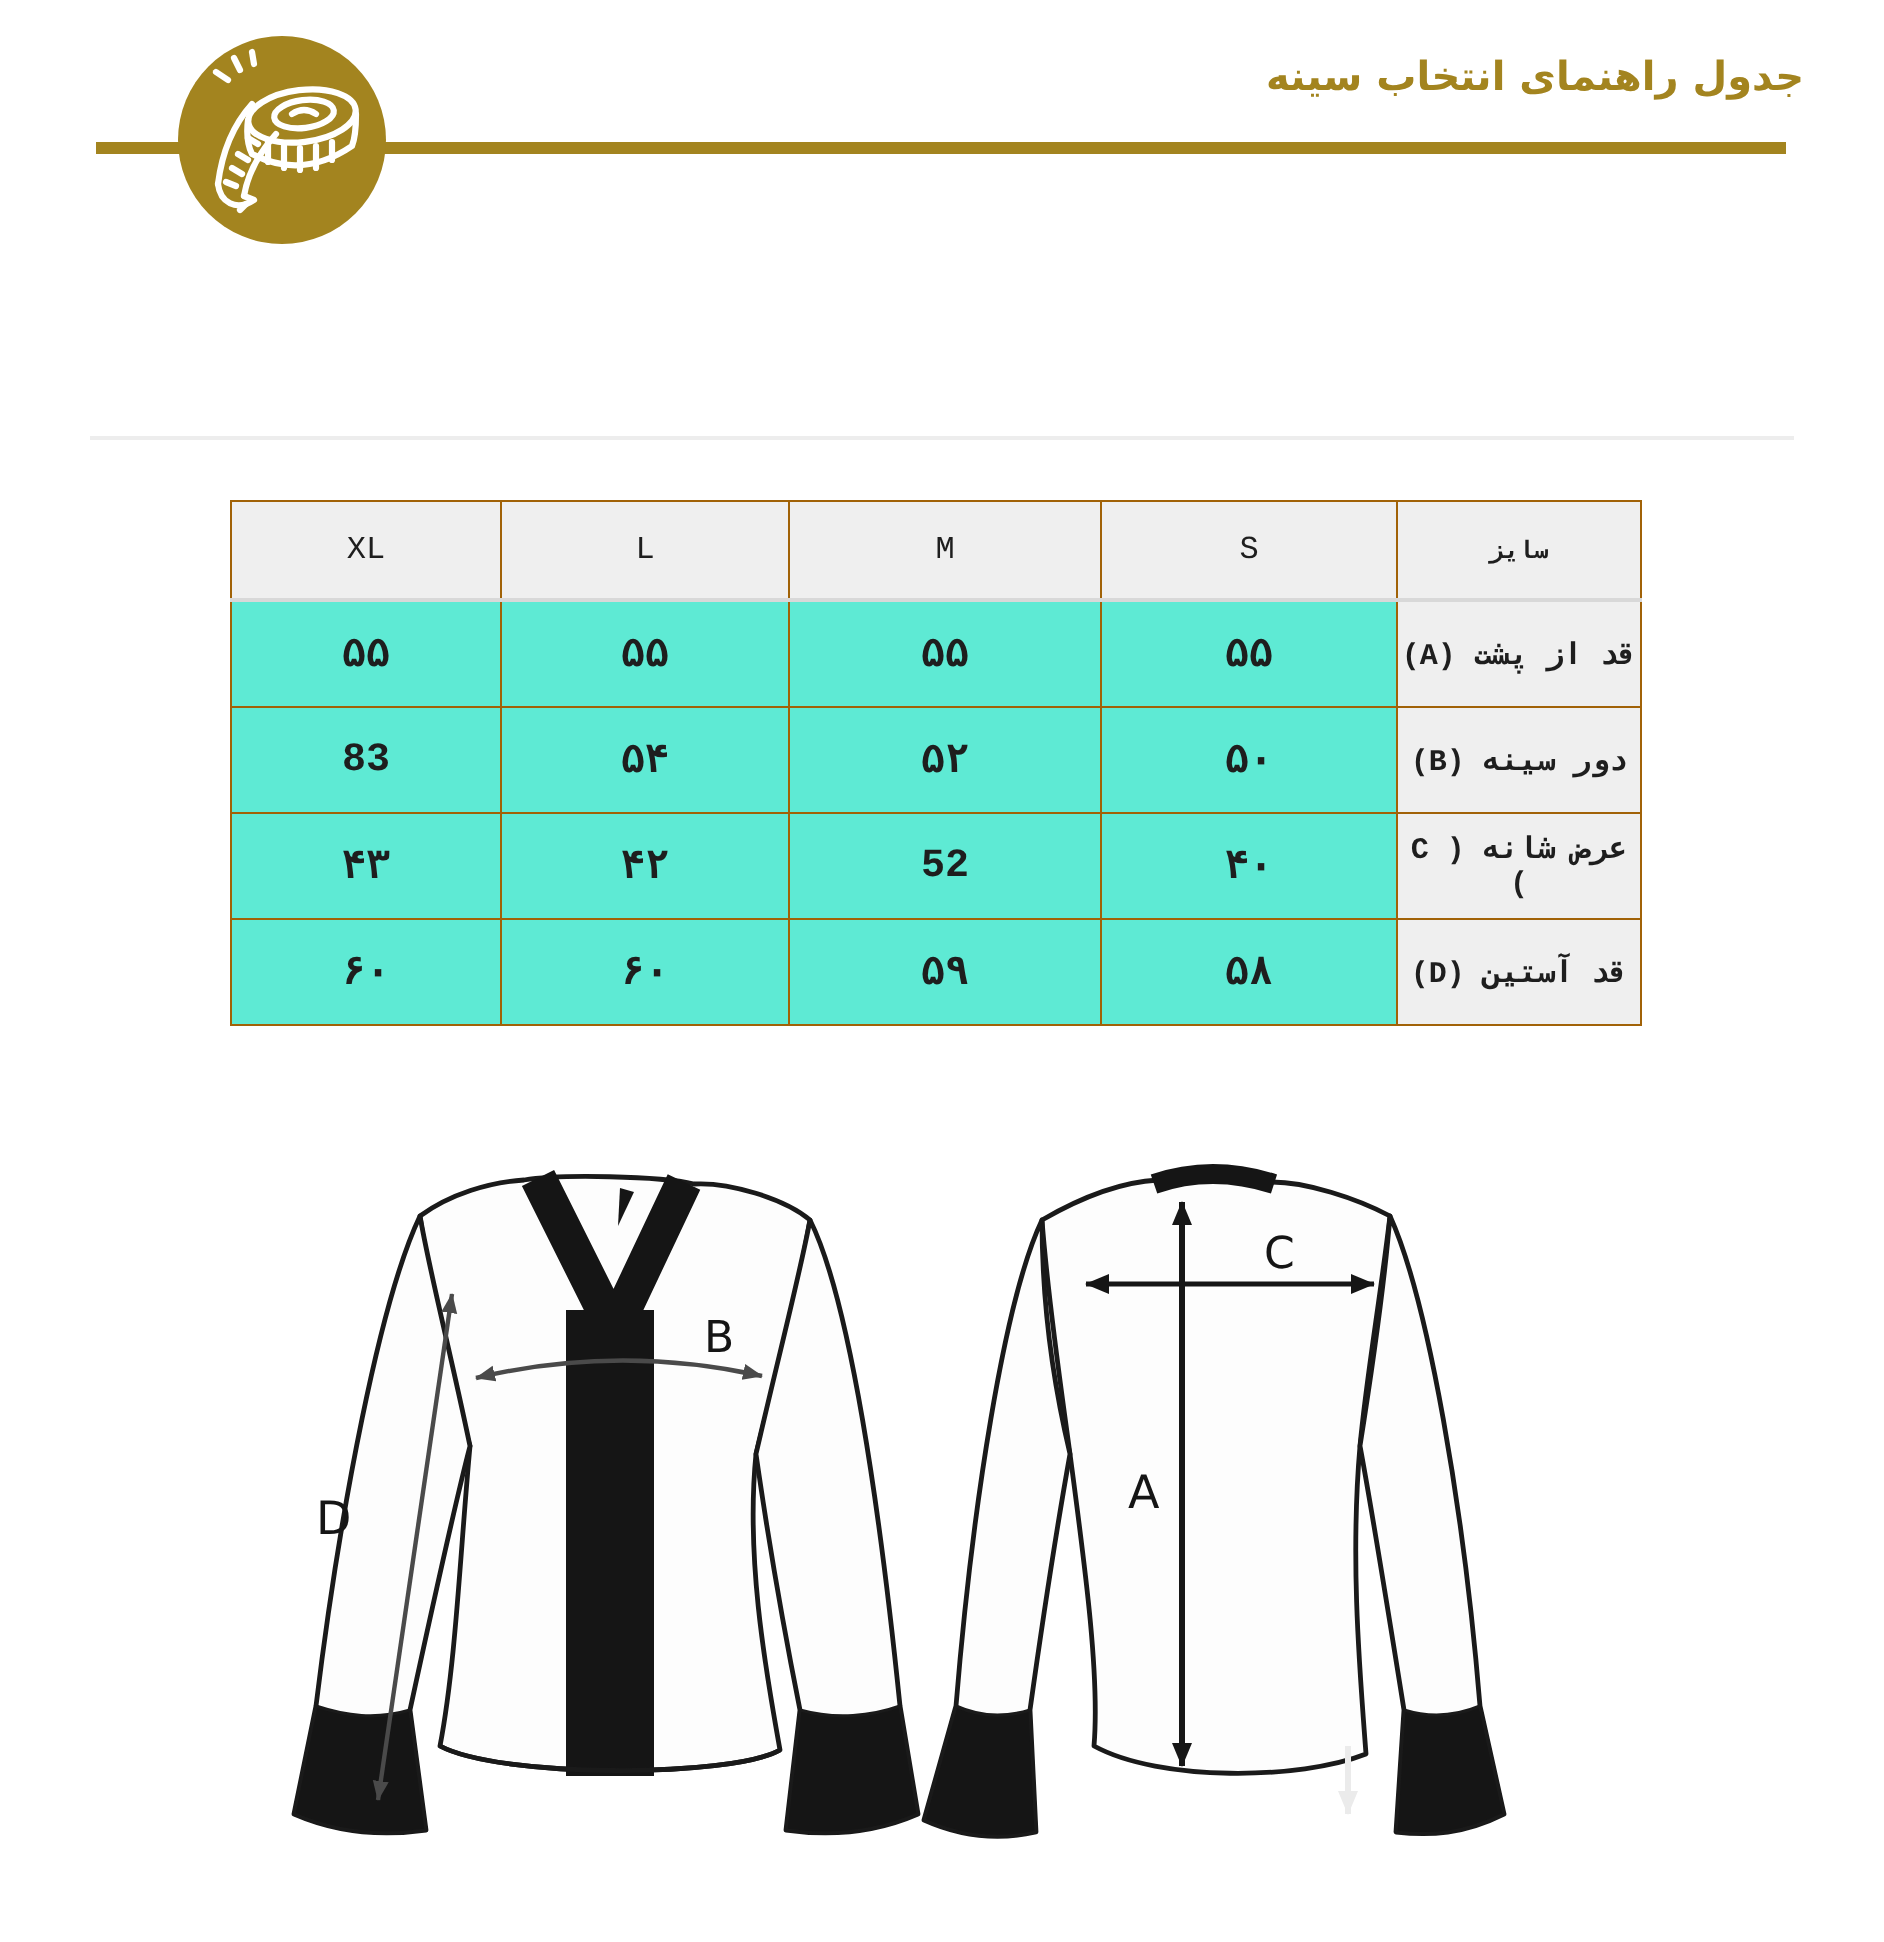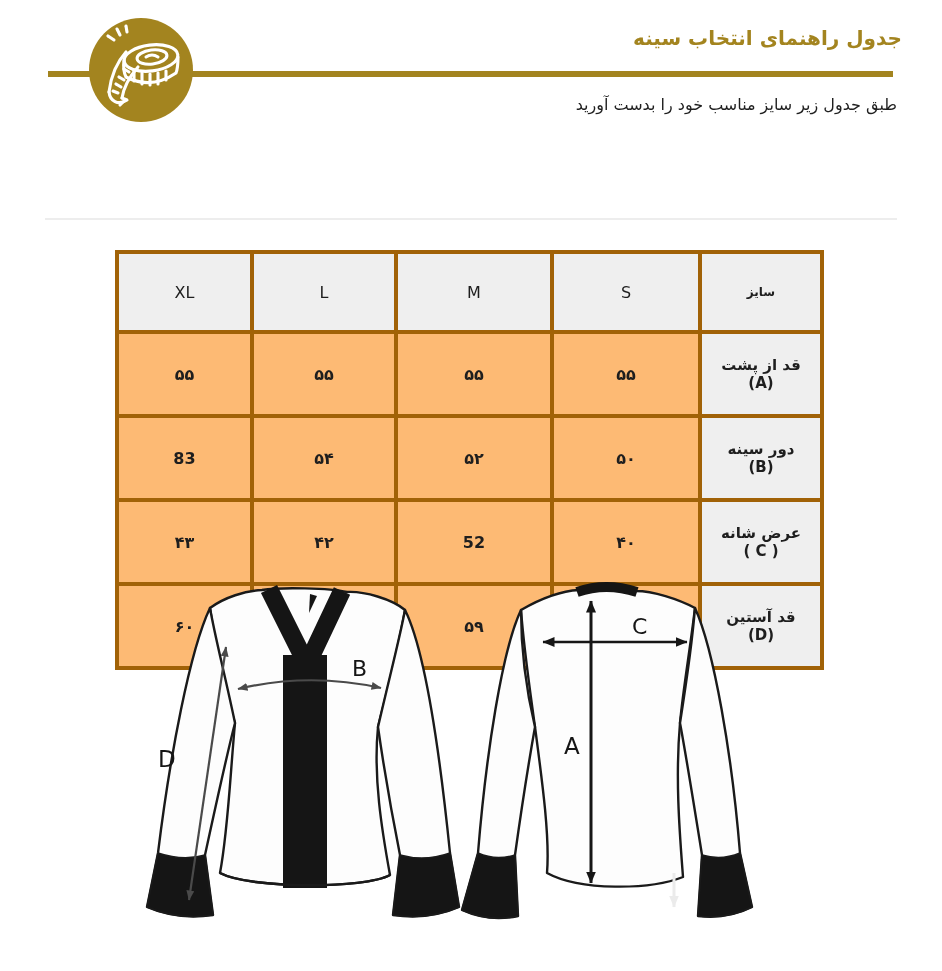--- a/index.html
+++ b/index.html
@@ -19,25 +19,25 @@
   
   .intro{right:45px;top:90px;text-align:right;direction:rtl;font-size:16px;
     line-height:29px;color:#1f1f1f;}
   .intro p{margin:0;}
 
   .divider{left:45px;right:45px;top:218px;height:2px;background:#ededed;}
 
   
   table.size-table{left:115px;top:250px;width:705px;border-collapse:collapse;
     direction:rtl;text-align:center;table-layout:fixed;position:absolute;}
-  .size-table th,.size-table td{border:4px solid #a16207;padding:14px;vertical-align:middle;}
+  .size-table th,.size-table td{border:1px solid #a16207;padding:0;vertical-align:middle;font-family:Liberation Mono, monospace;}
   .size-table thead th{height:48px;background:var(--cellbg,#efefef);
     font-size:16px;font-weight:400;border-bottom:2px solid #d8d8d8;}
   .size-table thead th.lbl{font-weight:bold;font-size:12px;}
-  .size-table tbody td{height:52px;background:#fdba74;font-size:16px;font-weight:bold;}
+  .size-table tbody td{height:52px;background:#5eead4;font-size:20px;font-weight:bold;}
   .size-table tbody td.lbl{background:var(--cellbg,#efefef);font-weight:600;font-size:15px;}
 
   
   svg.diagram{left:130px;top:555px;position:absolute;}
   .garment{fill:#fdfdfd;stroke:#1a1a1a;stroke-width:2.4;stroke-linejoin:round;}
   .solid{fill:#151515;stroke:#1a1a1a;stroke-width:1.6;stroke-linejoin:round;}
   .measure-label{font-family:"DejaVu Sans",sans-serif;fill:#151515;}
 </style>
 </head>
 <body style="--gold: #a3841f; --cellbg: #efefef; --table_border: #e2e2e2; --text: #1e1e1e;">
@@ -72,21 +72,20 @@
       <path d="M27,66 L32,69"></path>
       <path d="M24,73 L29,75"></path>
       <path d="M31,87 L34,84"></path>
     </g>
   </svg>
 </div>
 
 <h1 class="abs page-title">جدول راهنمای انتخاب سینه</h1>
 
 <section class="abs intro">
-  <p>طبق جدول زیر سایز مناسب خود را بدست آورید</p>
 </section>
 
 <div class="abs divider"></div>
 
 <table class="size-table" dir="rtl">
   <colgroup>
     <col style="width:122px">
       <col style="width:148px">
       <col style="width:156px">
     <col style="width:144px">

